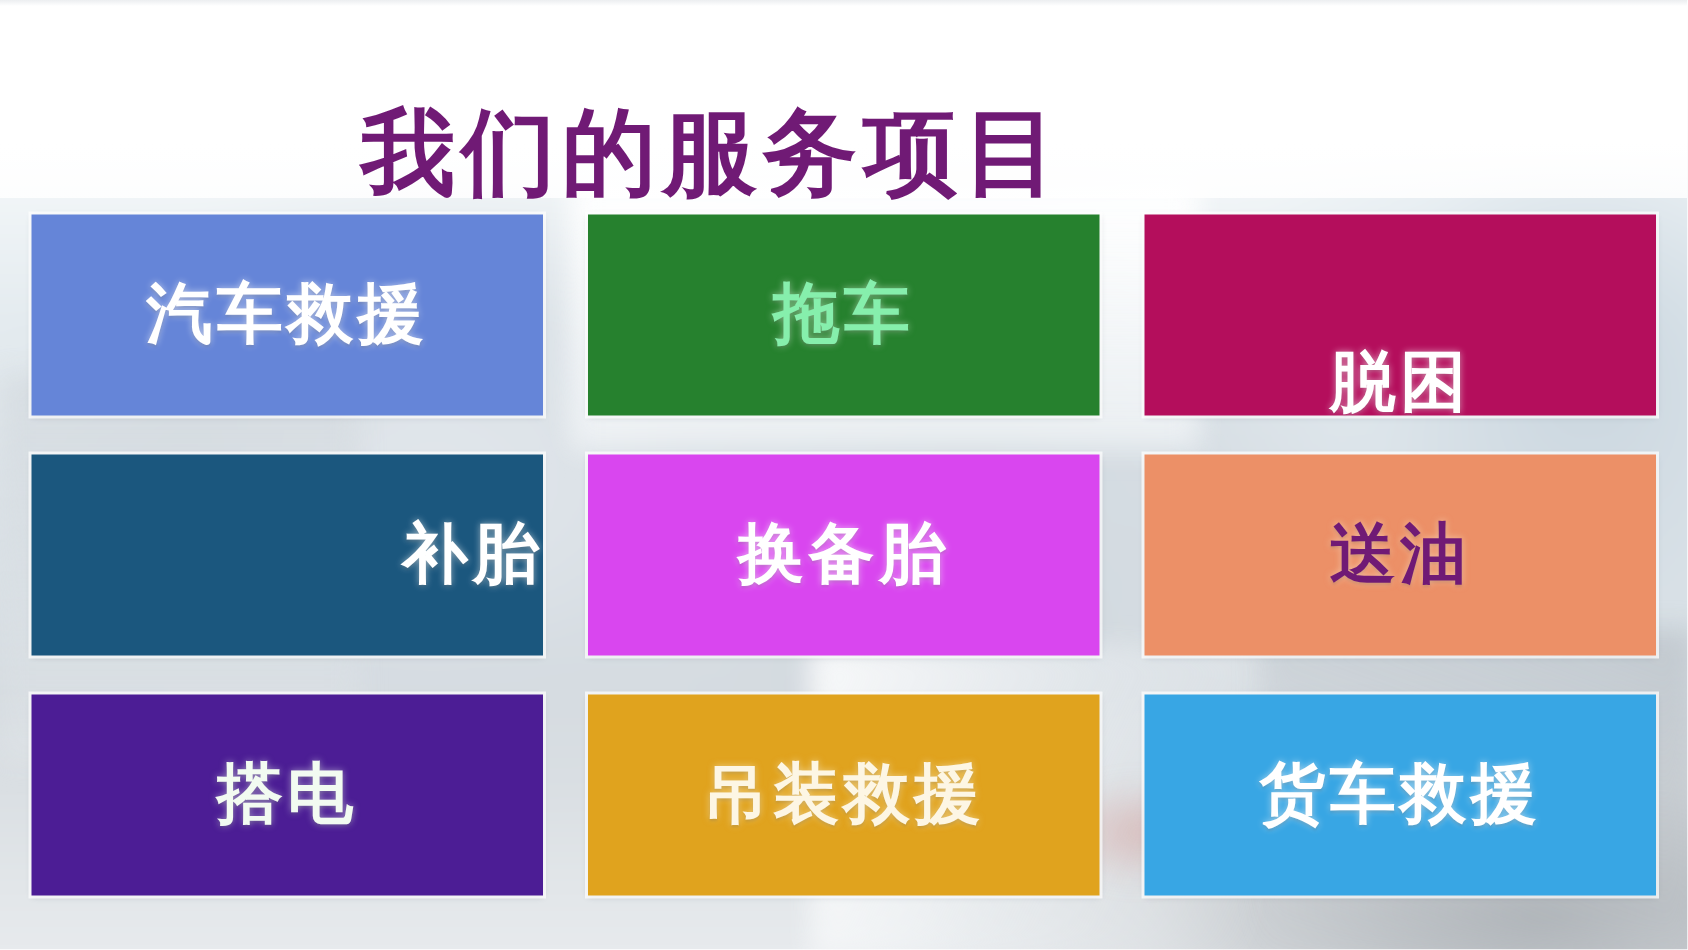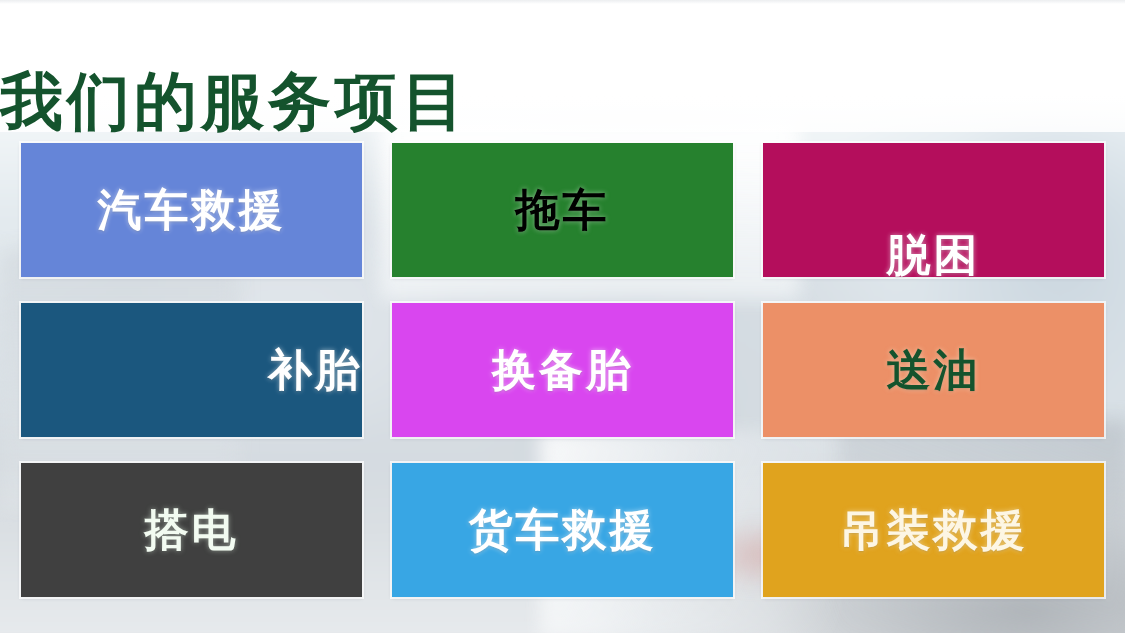--- a/index.html
+++ b/index.html
@@ -82,25 +82,25 @@
     position: absolute;
     left: 0; top: 0;
     width: 1125px; height: 132px;
     background: linear-gradient(to bottom, #ffffff 0%, #ffffff 72%, rgba(255,255,255,0.86) 100%);
   }
   .page-title {
     position: absolute;
     left: 0;
     top: 22px;
     width: 950px;
-    text-align: left;
+    text-align: center;
     font-size: 63px;
     line-height: 76px;
     font-weight: bold;
-    color: #14532d;
+    color: #701a75;
     letter-spacing: 4px;
     white-space: nowrap;
   }
 
   
   .grid {
     position: absolute;
     left: 21px;
     top: 143px;
     width: 1083px;
@@ -153,38 +153,38 @@
   <div class="header-wash"></div>
   <div class="top-hairline"></div>
 
   <h1 class="page-title">我们的服务项目</h1>
 
   <div class="grid">
       <div class="tile" style="background-color: rgb(101, 133, 216);">
         <span class="tile-label" style="color: rgb(255, 255, 255);">汽车救援</span>
       </div>
       <div class="tile" style="background-color: rgb(38, 129, 46);">
-        <span class="tile-label soft-mint" style="color: #000000; text-align: center;">拖车</span>
+        <span class="tile-label soft-mint" style="color: #86efac; text-align: center;">拖车</span>
       </div>
       <div class="tile" style="background-color: rgb(180, 14, 92); align-items: flex-end;">
         <span class="tile-label" style="color: rgb(255, 255, 255);">脱困</span>
       </div>
       <div class="tile" style="background-color: rgb(27, 87, 126); justify-content: flex-end;">
         <span class="tile-label" style="color: rgb(255, 255, 255);">补胎</span>
       </div>
       <div class="tile" style="background-color: #d946ef;">
         <span class="tile-label" style="color: rgb(255, 255, 255);">换备胎</span>
       </div>
       <div class="tile" style="background-color: rgb(236, 144, 103);">
-        <span class="tile-label soft-warm" style="color: #14532d;">送油</span>
+        <span class="tile-label soft-warm" style="color: #701a75;">送油</span>
       </div>
-      <div class="tile" style="background-color: #404040;">
+      <div class="tile" style="background-color: #4c1d95;">
         <span class="tile-label soft-mint" style="color: rgb(242, 251, 241);">搭电</span>
+      </div>
+      <div class="tile" style="background-color: rgb(224, 163, 30);">
+        <span class="tile-label soft-warm" style="color: rgb(253, 246, 228);">吊装救援</span>
       </div>
       <div class="tile" style="background-color: rgb(56, 166, 228);">
         <span class="tile-label" style="color: rgb(255, 255, 255);">货车救援</span>
-      </div>
-      <div class="tile" style="background-color: rgb(224, 163, 30);">
-        <span class="tile-label soft-warm" style="color: rgb(253, 246, 228);">吊装救援</span>
       </div>
     </div>
 
 </div>
 
 </body></html>

